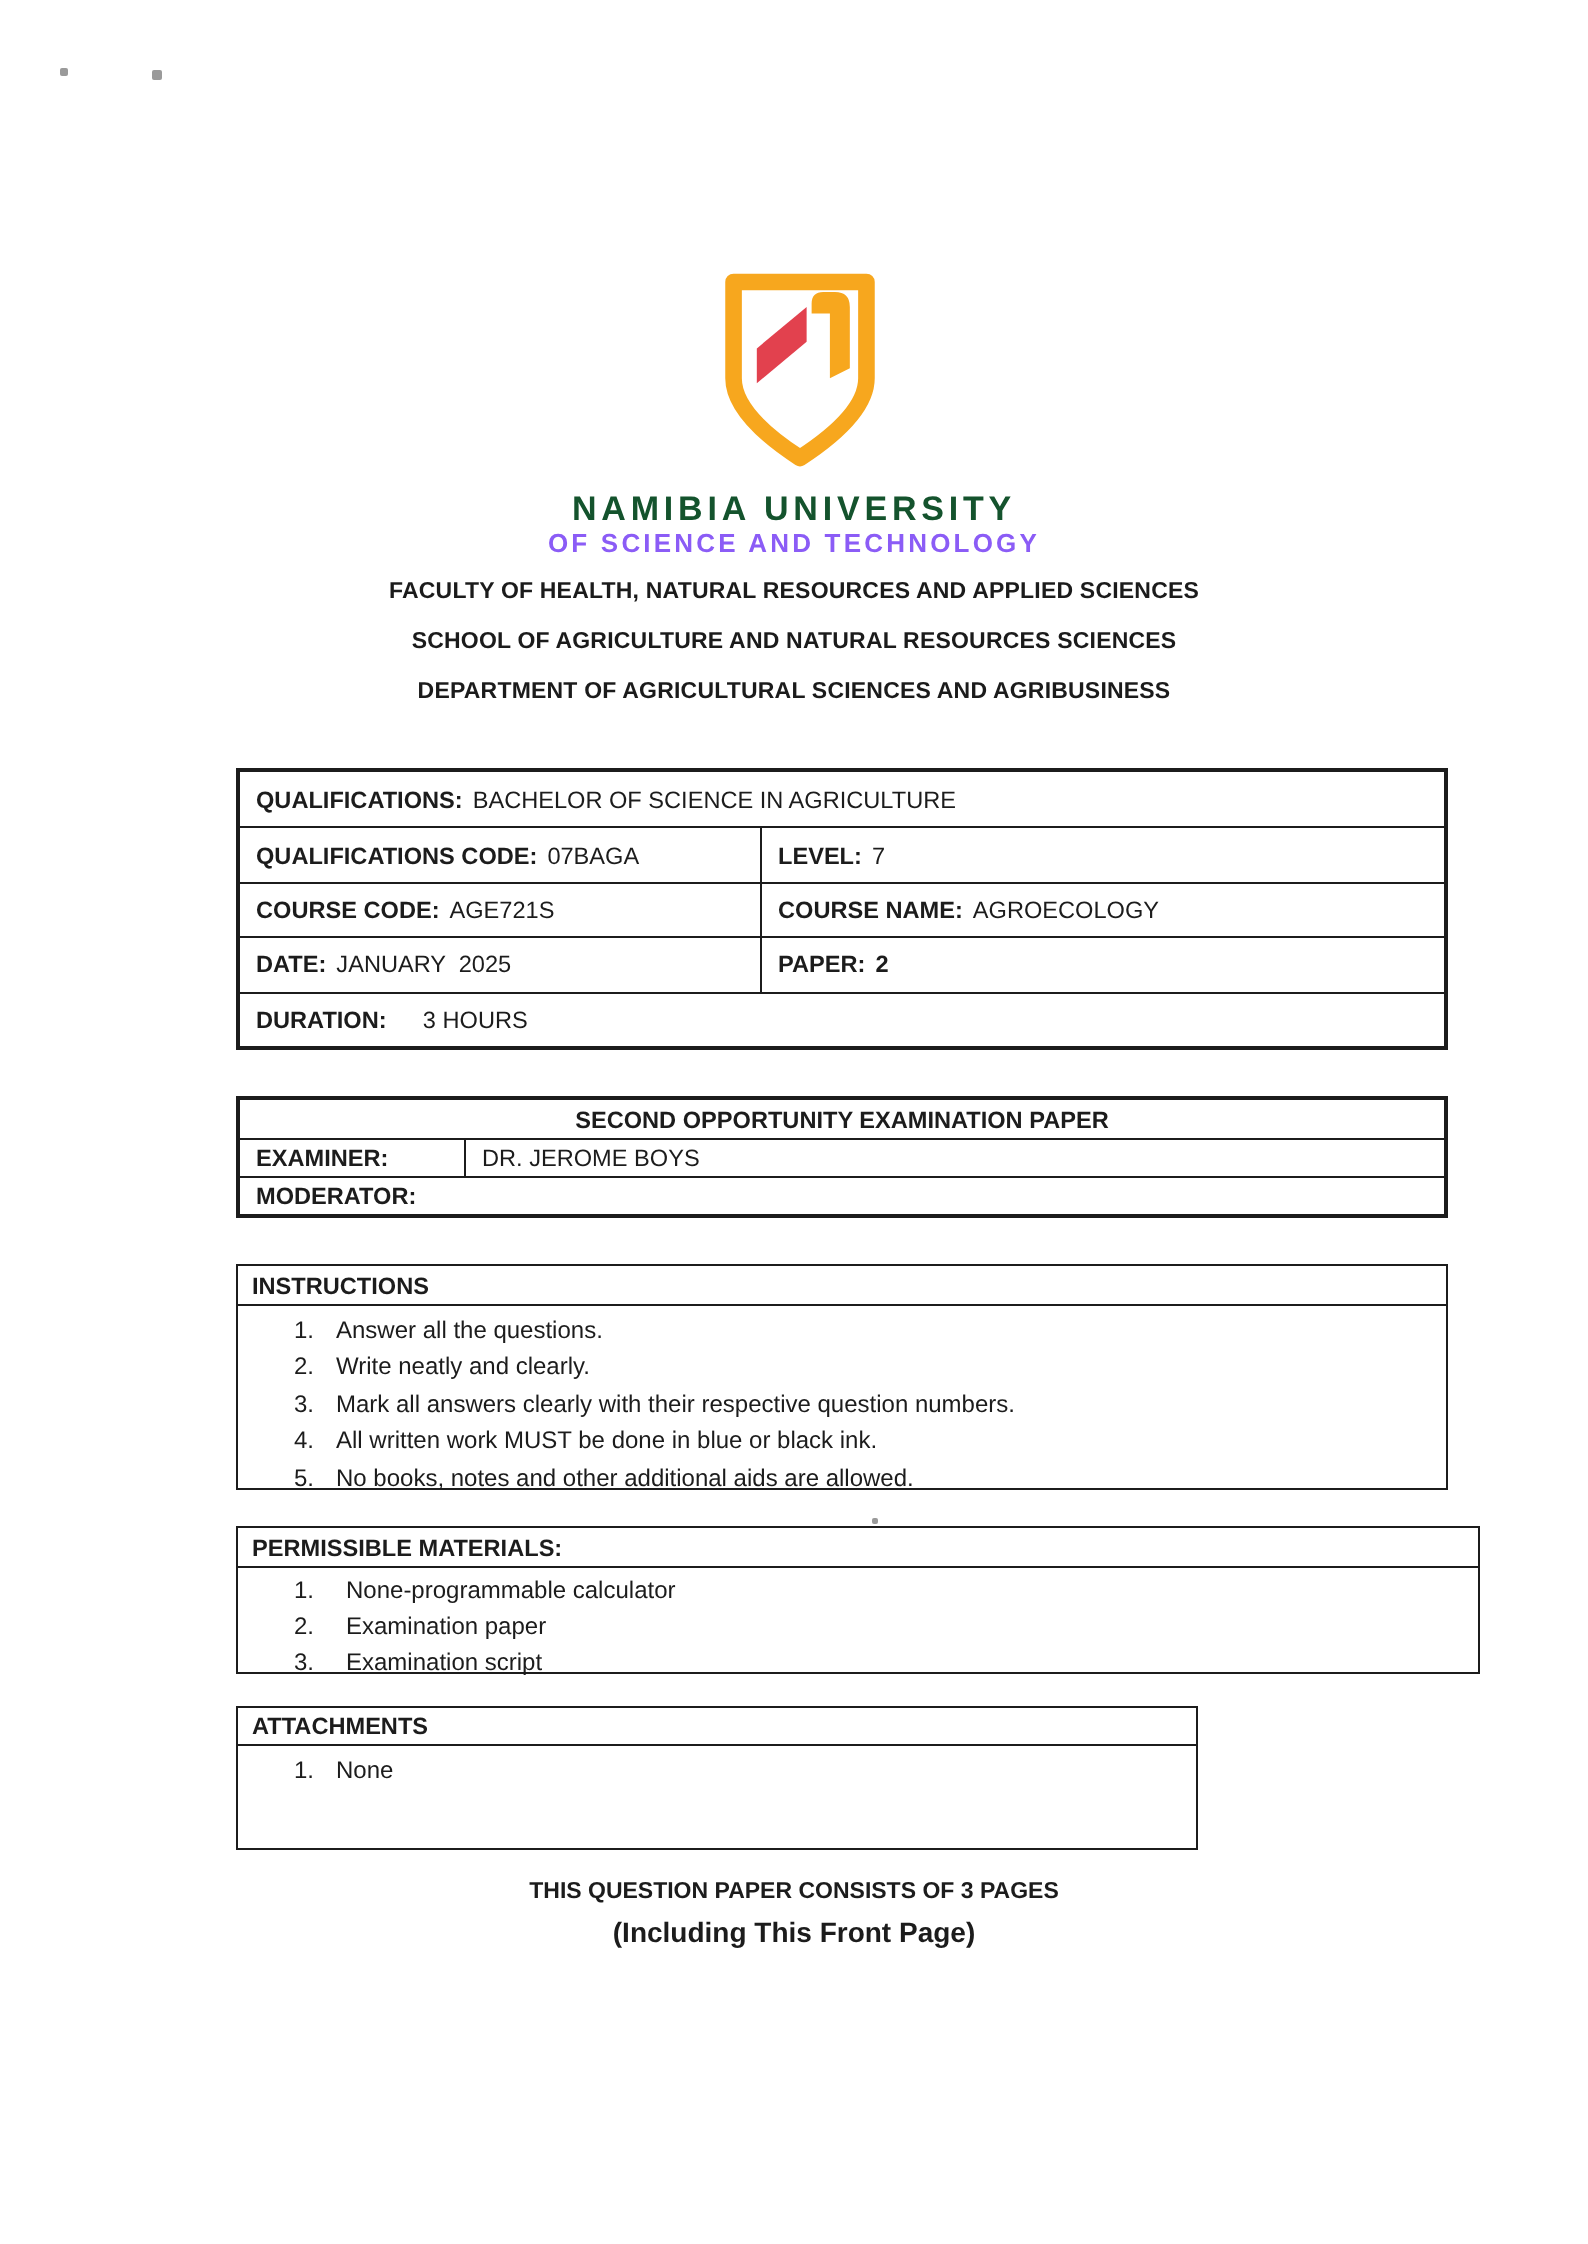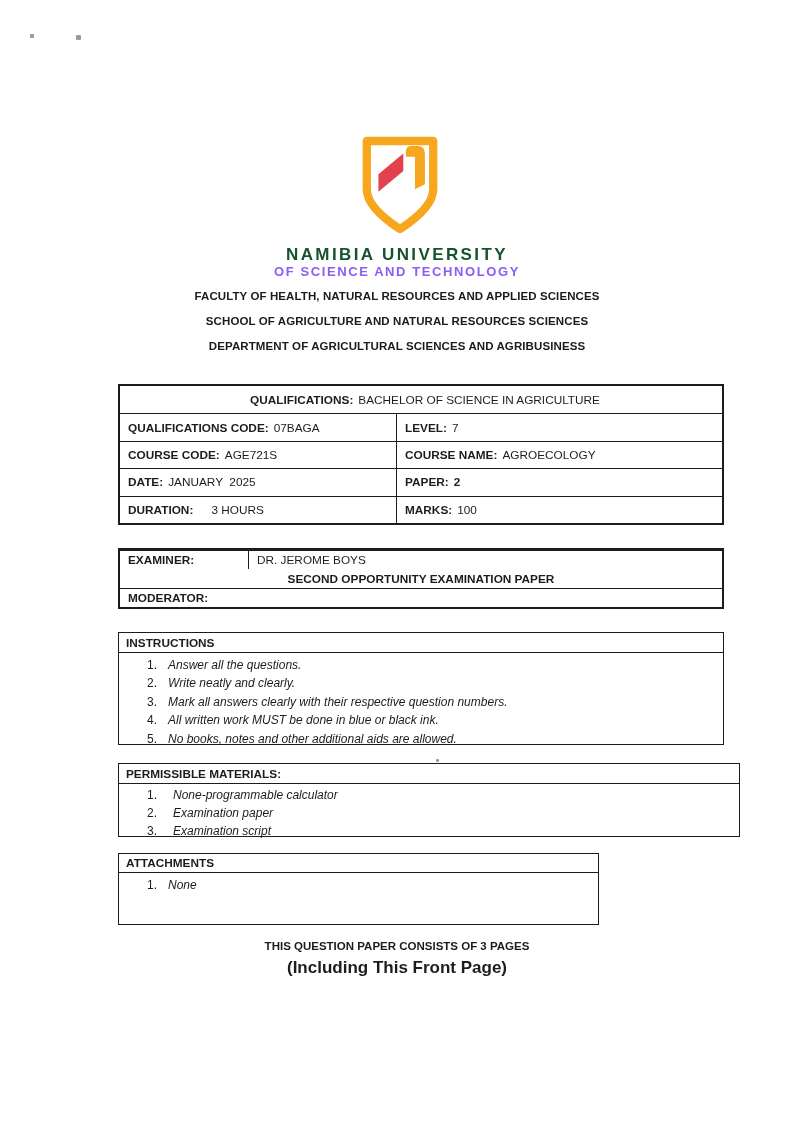--- a/index.html
+++ b/index.html
@@ -24,21 +24,21 @@
   }
   .uni-tag{
     top:264px;font-size:13px;font-weight:700;color:#8b5cf6;
     letter-spacing:1.6px;
   }
   .org-line{font-size:11.5px;font-weight:700;color:#1b1b1b;letter-spacing:0.1px;}
 
   
   .boxed{border:2px solid #1c1c1c;box-sizing:border-box;background:#fff;}
   .row{display:flex;box-sizing:border-box;}
-  .bt{border-top:1.6px solid #1c1c1c;gap:16px;}
+  .bt{border-top:1.6px solid #1c1c1c;}
   .bl{border-left:1.6px solid #1c1c1c;}
   .cell{box-sizing:border-box;display:flex;align-items:center;padding-left:8px;font-size:11.8px;}
   .lbl{font-weight:700;white-space:pre;}
   .val{font-weight:400;white-space:pre;margin-left:5px;}
   .val-bold{font-weight:700;}
 
   
   .course-table{left:118px;top:384px;width:606px;height:141px;}
   .course-table .row{height:27.4px;}
   .course-table .c-left{width:232px;}
@@ -54,38 +54,38 @@
   
   .section{border:1.8px solid #1c1c1c;box-sizing:border-box;background:#fff;}
   .section .title{
     height:20px;display:flex;align-items:center;
     padding-left:7px;font-weight:700;font-size:11.8px;
     border-bottom:1.6px solid #1c1c1c;box-sizing:border-box;
   }
   .list{padding-top:3px;}
   .li{display:flex;font-size:12px;font-weight:400;align-items:baseline;}
   .li .num{width:26px;text-align:right;flex:0 0 26px;}
-  .li .txt{margin-left:11px;font-style:italic;}
+  .li .txt{margin-left:11px;}
 
   .instructions-box{left:118px;top:632px;width:606px;height:113px;}
   .instructions-box .li{line-height:18.4px;}
   .instructions-box .list{padding-left:12px;}
 
   .materials-box{left:118px;top:763px;width:622px;height:74px;}
   .materials-box .li{line-height:17.8px;}
   .materials-box .list{padding-left:12px;}
   .materials-box .li .txt{margin-left:16px;}
 
   .attachments-box{left:118px;top:853px;width:481px;height:72px;}
   .attachments-box .title{height:19px;}
   .attachments-box .li{line-height:18px;}
   .attachments-box .list{padding-left:12px;}
 
   .footer1{top:940px;font-size:11.5px;font-weight:700;}
-  .footer2{top:958px;font-size:17px;font-weight:700;}
+  .footer2{top:958px;font-size:14px;font-weight:700;}
 </style>
 </head>
 <body>
 
 <div class="page">
 
   <div class="speck" style="left:30px;top:34px;width:4px;height:4px;"></div>
   <div class="speck" style="left:76px;top:35px;width:5px;height:5px;"></div>
   <div class="speck" style="left:436px;top:759px;width:3px;height:3px;"></div>
 
@@ -99,21 +99,21 @@
 
   <div class="abs centerline uni-name">NAMIBIA UNIVERSITY</div>
   <div class="abs centerline uni-tag">OF SCIENCE AND TECHNOLOGY</div>
 
   <div class="abs centerline org-line" style="top:290px;">FACULTY OF HEALTH, NATURAL RESOURCES AND APPLIED SCIENCES</div>
   <div class="abs centerline org-line" style="top:315px;">SCHOOL OF AGRICULTURE AND NATURAL RESOURCES SCIENCES</div>
   <div class="abs centerline org-line" style="top:340px;">DEPARTMENT OF AGRICULTURAL SCIENCES AND AGRIBUSINESS</div>
 
   <div class="abs boxed course-table">
     <div class="row">
-      <div class="cell" style="flex:1;justify-content:center;">
+      <div class="cell" style="flex:1;">
         <span class="lbl">QUALIFICATIONS:</span>
         <span class="val">BACHELOR OF SCIENCE IN AGRICULTURE</span>
       </div>
     </div>
     <div class="row bt">
       <div class="cell c-left">
         <span class="lbl">QUALIFICATIONS CODE:</span>
         <span class="val">07BAGA</span>
       </div>
       <div class="cell c-right bl">
@@ -139,37 +139,33 @@
       <div class="cell c-right bl">
         <span class="lbl">PAPER:</span>
         <span class="val val-bold">2</span>
       </div>
     </div>
     <div class="row bt">
       <div class="cell c-left">
         <span class="lbl">DURATION:</span>
         <span class="val">    3 HOURS</span>
       </div>
-      <div class="cell c-right bl">
-        <span class="lbl">MARKS:</span>
-        <span class="val">100</span>
-      </div>
     </div>
   </div>
 
   <div class="abs boxed exam-table">
+    <div class="row hdr">SECOND OPPORTUNITY EXAMINATION PAPER</div>
     <div class="row bt">
       <div class="cell e-left">
         <span class="lbl">EXAMINER:</span>
       </div>
       <div class="cell e-right bl">
         <span class="val" style="margin-left:0;">DR. JEROME BOYS</span>
       </div>
     </div>
-    <div class="row hdr">SECOND OPPORTUNITY EXAMINATION PAPER</div>
     <div class="row bt">
       <div class="cell e-left">
         <span class="lbl">MODERATOR:</span>
       </div>
     </div>
   </div>
 
   <div class="abs section instructions-box">
     <div class="title">INSTRUCTIONS</div>
     <div class="list">

